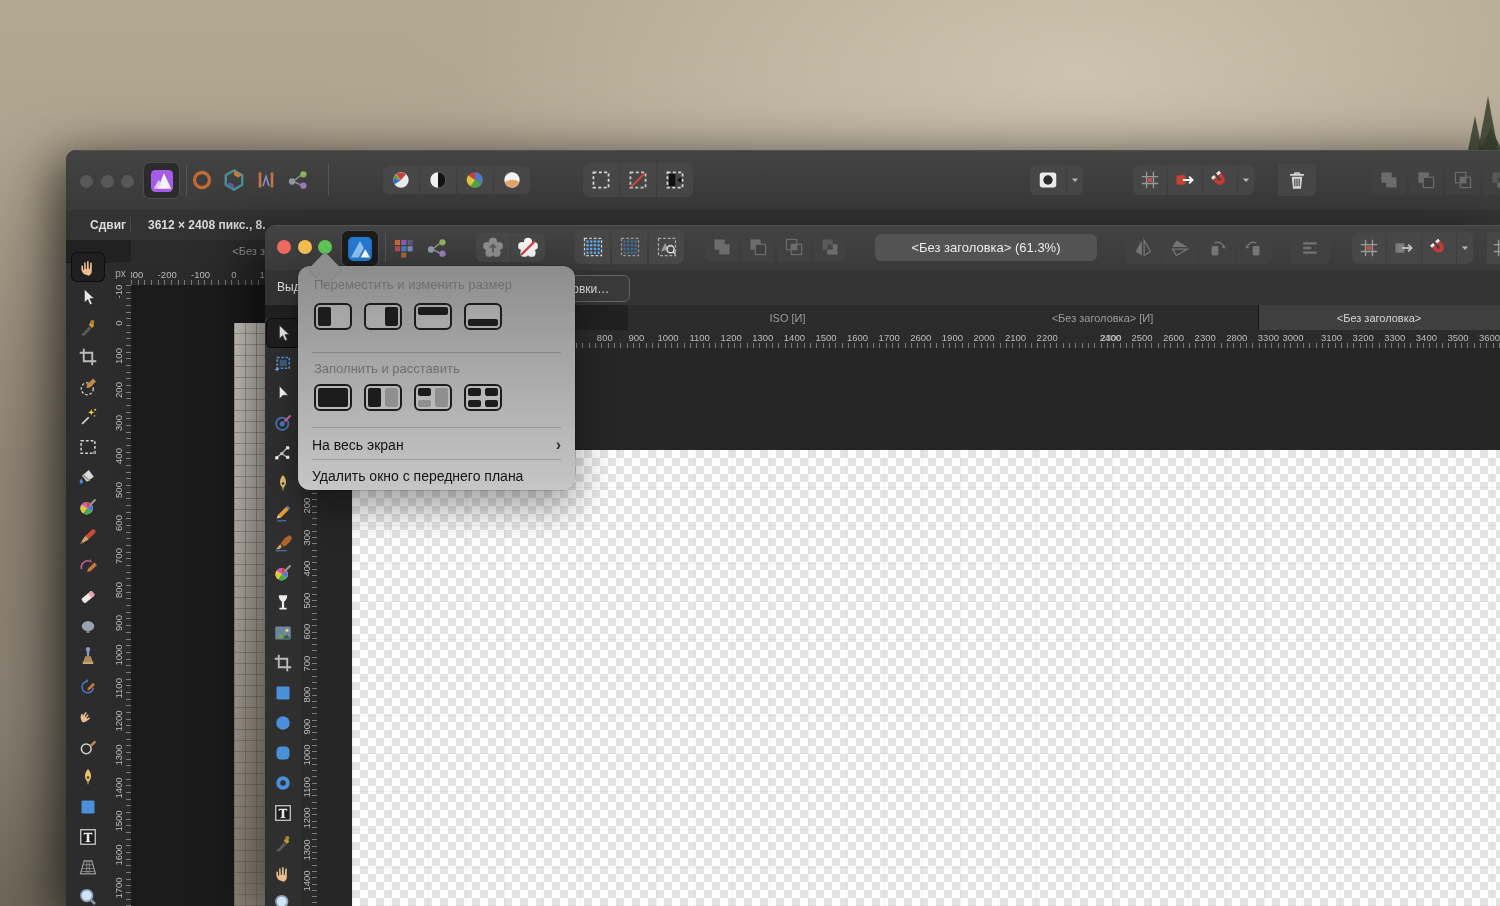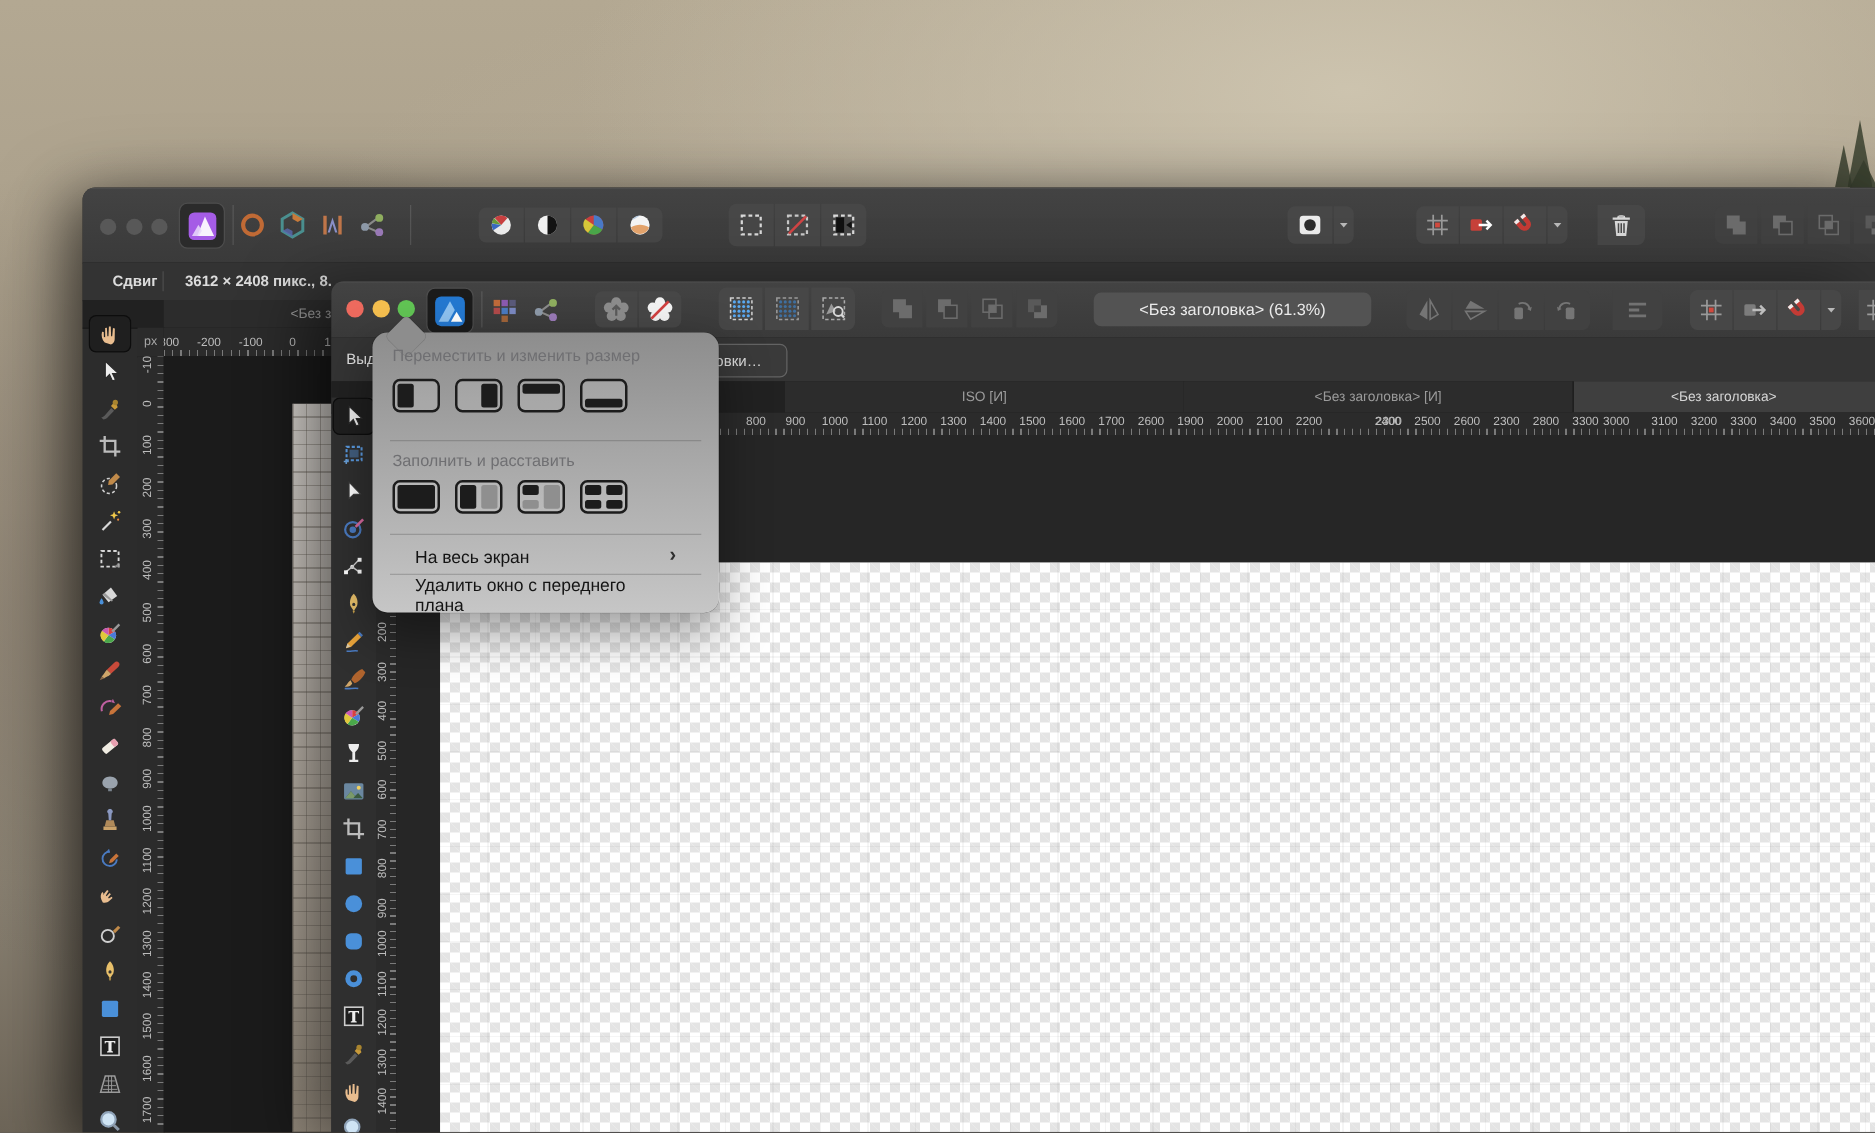--- a/index.html
+++ b/index.html
@@ -82,21 +82,21 @@
   .popup{position:absolute;left:298px;top:266px;width:277px;height:224px;border-radius:12px;
          background:linear-gradient(180deg,#8d8d8d 0%,#a6a6a6 42%,#c6c6c6 100%);
          box-shadow:0 16px 40px rgba(0,0,0,.4), 0 0 0 .5px rgba(0,0,0,.25);z-index:50}
   .popup::before{content:"";position:absolute;left:15px;top:-9px;width:24px;height:24px;background:#8d8d8d;
          transform:rotate(45deg);border-radius:4px;box-shadow:0 0 0 .5px rgba(0,0,0,.15)}
   .popup .inner{position:absolute;inset:0;border-radius:12px;overflow:hidden}
   .pp-head{position:absolute;left:16px;color:#6f6f72;font-size:13px;font-weight:500}
   .pp-row{position:absolute;left:16px;display:flex;gap:12px}
   .pp-div{position:absolute;left:14px;right:14px;height:1px;background:rgba(40,40,40,.22)}
   .pp-item{position:absolute;left:0;right:0;height:26px;display:flex;align-items:center;
-           padding:0 34px;color:#141414;font-size:14px;justify-content:space-between}
+           padding:0 14px;color:#141414;font-size:14px;justify-content:space-between}
   .pp-item .chev{color:#2e2e2e;font-size:16px;font-weight:600}
   .wicon{position:relative;width:34px;height:23px;border:2.5px solid #1c1c1c;border-radius:6px;background:rgba(255,255,255,.12)}
   .wicon i{position:absolute;border-radius:2px;display:block}
 
   .ptext{position:absolute;white-space:nowrap;overflow:hidden}
   .btn-outline{position:absolute;border:1px solid #636363;border-radius:6px;color:#dcdcdc;
                font-size:12px;display:flex;align-items:center;justify-content:center;background:#3a3a3a}
   svg{display:block}
 </style>
 </head>

